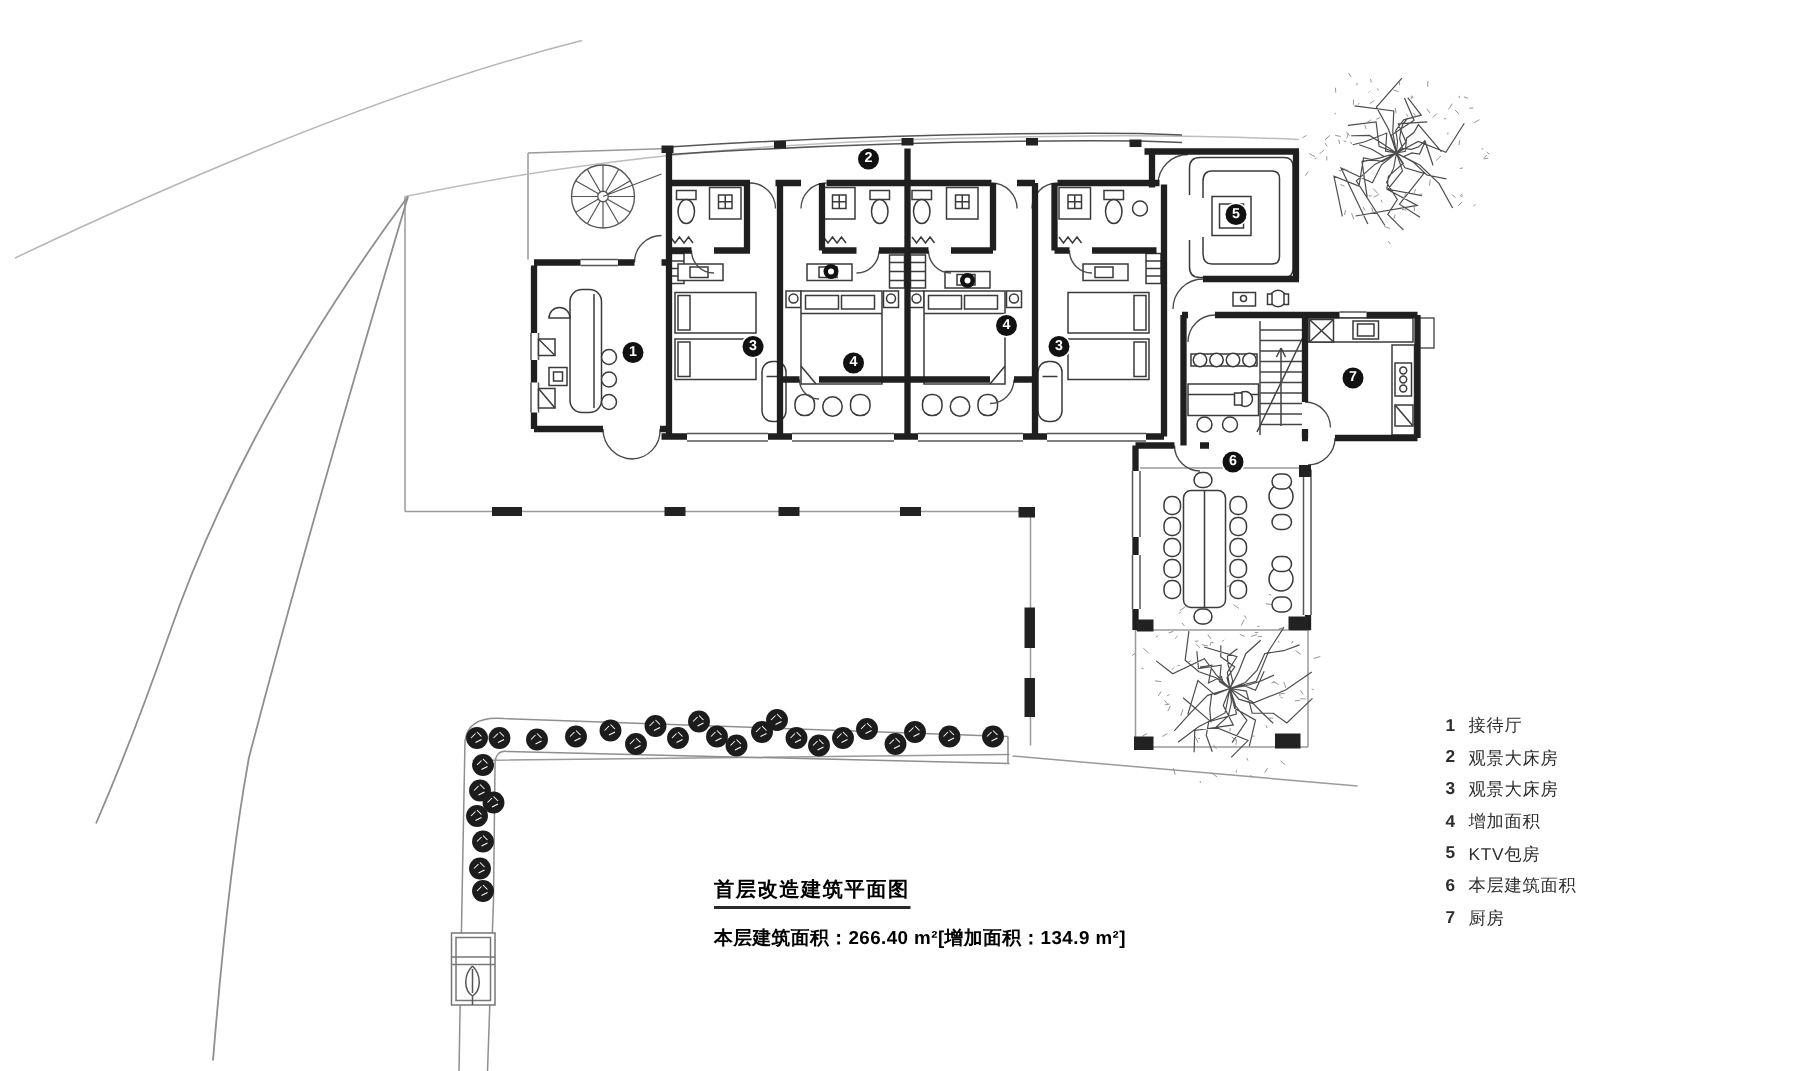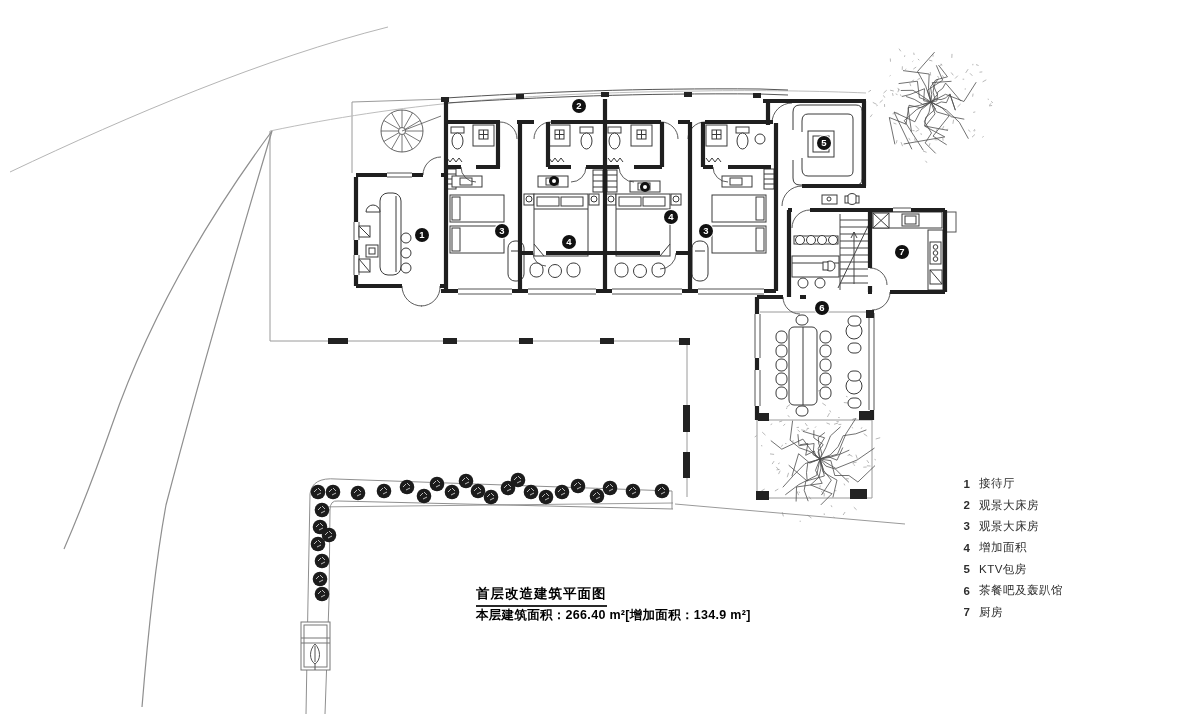--- a/index.html
+++ b/index.html
@@ -10,21 +10,21 @@
           transform:translate(-50%,-50%);display:flex;align-items:center;justify-content:center;
           box-shadow:0 0 0 1px #fff;}
   .marker span{color:#fff;font-size:9.5px;font-weight:700;line-height:14px;}
   #legend{position:absolute;left:958px;top:473px;}
   .legend-row{display:flex;align-items:center;height:21.4px;color:#2d2d2d;font-size:11.5px;}
   .lnum{width:12px;text-align:right;margin-right:9px;font-weight:600;}
   .llab{letter-spacing:0.5px;font-weight:400;}
   .title-block{position:absolute;left:476px;top:584px;color:#000000;}
   .plan-title{display:inline-block;font-size:13.5px;font-weight:700;letter-spacing:1px;
               border-bottom:2px solid #2a2a2a;padding-bottom:2px;}
-  .plan-area{font-size:12.5px;font-weight:600;margin-top:0;letter-spacing:0.3px;}
+  .plan-area{font-size:12.5px;font-weight:600;margin-top:11px;letter-spacing:0.3px;}
 </style>
 </head>
 <body>
 
 <div class="canvas">
 <svg id="plan-svg" width="1200" height="714" viewBox="0 0 1200 714" xmlns="http://www.w3.org/2000/svg">
 
   <g stroke="#9a9a9a" stroke-width="1" fill="none">
     <path d="M270,131V341 M270,341H687 M687,341V497"></path>
     <path d="M352,102L446,99 M352,102V173"></path>
@@ -486,20 +486,20 @@
       <div class="legend-row">
         <span class="lnum">4</span>
         <span class="llab">增加面积</span>
       </div>
       <div class="legend-row">
         <span class="lnum">5</span>
         <span class="llab">KTV包房</span>
       </div>
       <div class="legend-row">
         <span class="lnum">6</span>
-        <span class="llab">茶餐吧及轰趴馆</span>
+        <span class="llab">本层建筑面积</span>
       </div>
       <div class="legend-row">
         <span class="lnum">7</span>
         <span class="llab">厨房</span>
       </div>
     </div>
 </div>
 
 </body></html>

